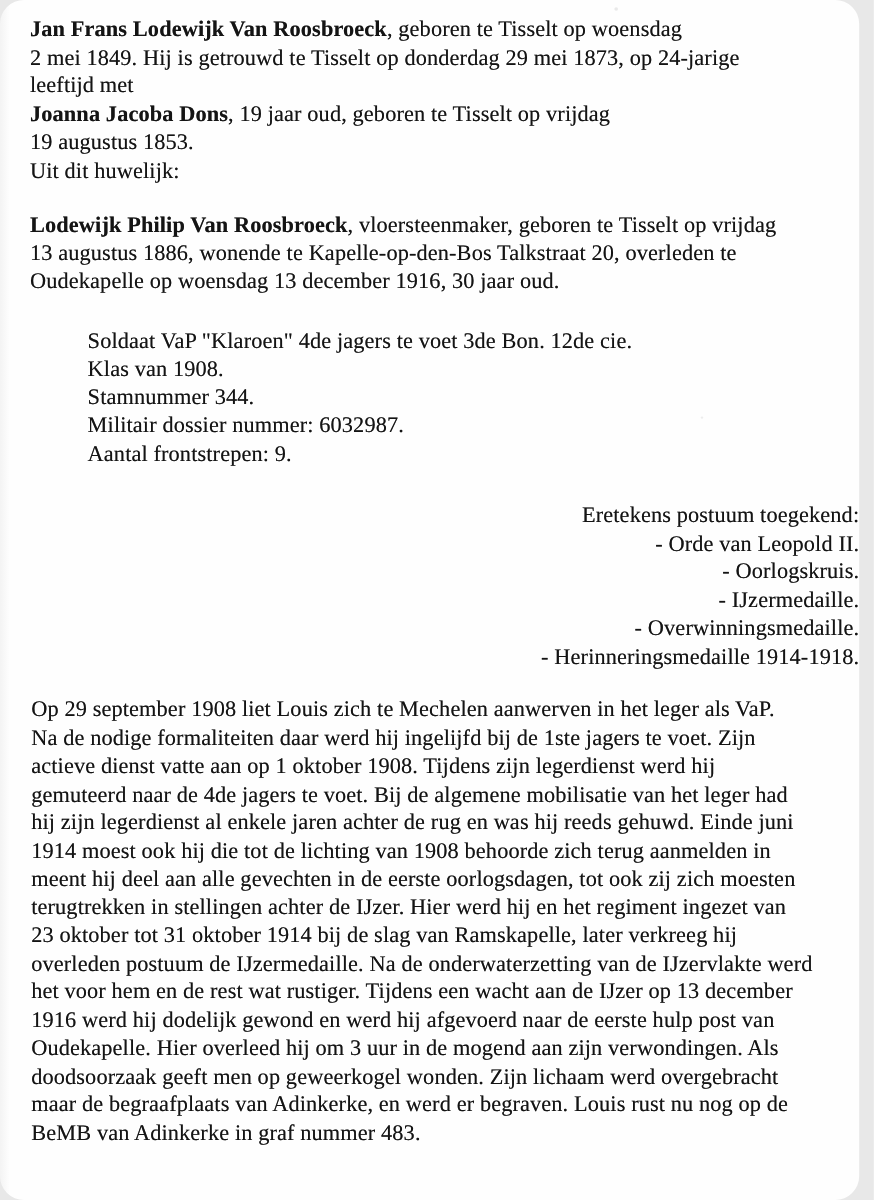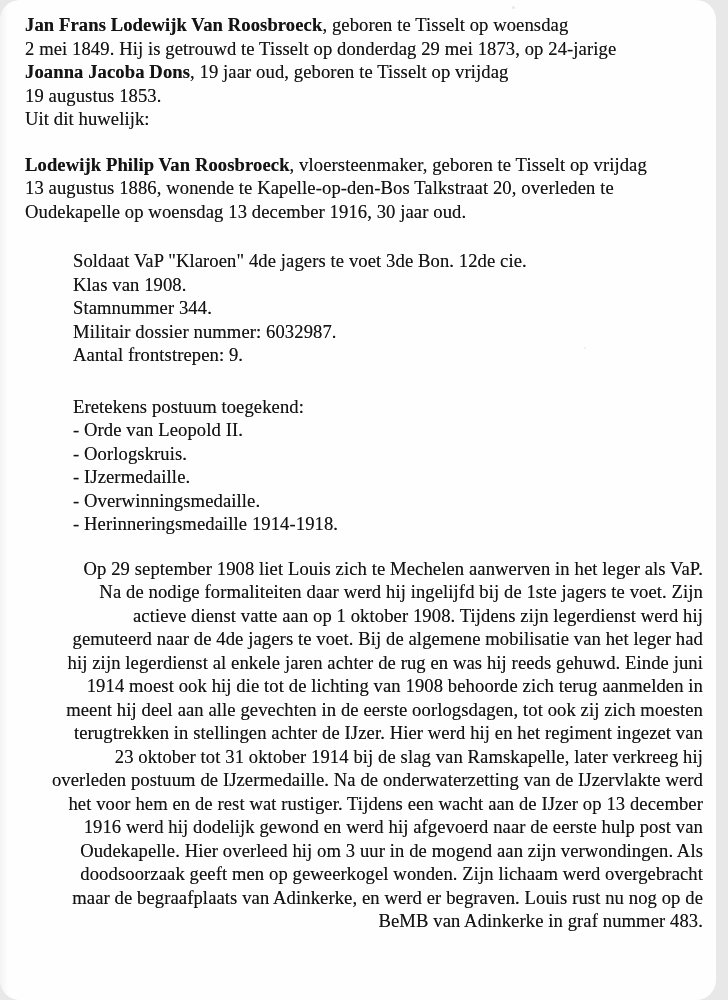--- a/index.html
+++ b/index.html
@@ -29,22 +29,22 @@
   .line {
     display: block;
     white-space: nowrap;
   }
   .bold {
     font-weight: bold;
   }
   .para-intro   { margin: 0 0 22px 0; }
   .para-child   { margin: 0 0 26px 0; }
   .block-service{ margin: 0 0 28px 48px; }
-  .block-honors { margin: 0 0 21px 48px; }
-  .para-bio     { margin: 13px; text-align: right; }
+  .block-honors { margin: 0 0 21px 20px; text-align: right; }
+  .para-bio     { margin: 1px; }
   
   .speck {
     position: absolute;
     border-radius: 50%;
     background: #aaa;
     pointer-events: none;
   }
   .speck-1 { left: 512px; top: 6px;  width: 3px; height: 3px; opacity: 0.25; }
   .speck-2 { left: 283px; top: 185px; width: 4px; height: 2px; opacity: 0.18; }
   .speck-3 { left: 584px; top: 347px; width: 2px; height: 2px; opacity: 0.20; }
@@ -63,20 +63,21 @@
   <div class="edge-shade"></div>
   <div class="speck speck-1"></div>
   <div class="speck speck-2"></div>
   <div class="speck speck-3"></div>
 
   <div class="content">
 
     <div class="para-intro">
       <span class="line"><span class="bold">Jan Frans Lodewijk Van Roosbroeck</span><span>, geboren te Tisselt op woensdag</span></span>
       <span class="line">2 mei 1849. Hij is getrouwd te Tisselt op donderdag 29 mei 1873, op 24-jarige</span>
+      <span class="line">leeftijd met</span>
       <span class="line"><span class="bold">Joanna Jacoba Dons</span><span>, 19 jaar oud, geboren te Tisselt op vrijdag</span></span>
       <span class="line">19 augustus 1853.</span>
       <span class="line">Uit dit huwelijk:</span>
     </div>
 
     <div class="para-child">
       <span class="line"><span class="bold">Lodewijk Philip Van Roosbroeck</span><span>, vloersteenmaker, geboren te Tisselt op vrijdag</span></span>
       <span class="line">13 augustus 1886, wonende te Kapelle-op-den-Bos Talkstraat 20, overleden te</span>
       <span class="line">Oudekapelle op woensdag 13 december 1916, 30 jaar oud.</span>
     </div>

